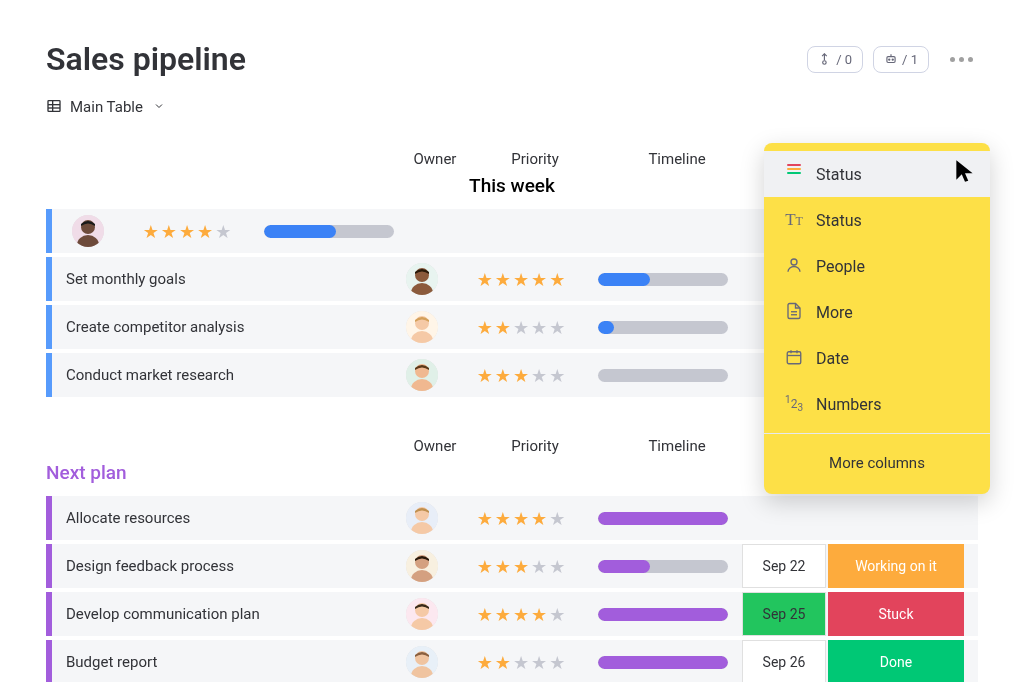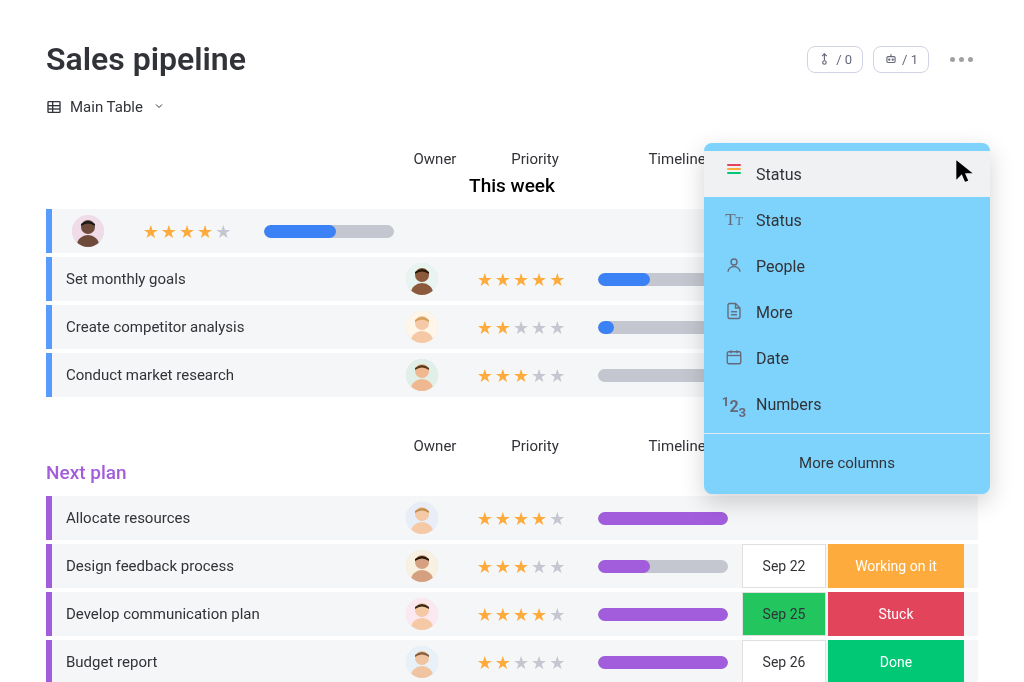--- a/index.html
+++ b/index.html
@@ -45,21 +45,20 @@
       margin-left: 6px;
     }
     .more-icon span {
       width: 5px;
       height: 5px;
       border-radius: 50%;
       background: #a0a0a0;
     }
     .view-selector {
       display: flex;
-      align-items: center;
       gap: 8px;
       font-size: 15px;
       color: #323338;
       margin-bottom: 32px;
       padding: 2px 0;
     }
     .table-icon {
       display: inline-flex;
     }
     .chevron-icon {
@@ -155,22 +154,22 @@
     }
     .group-this-week .progress-fill { background: #3b82f6; }
     .group-next-week .progress-fill { background: #a25ddc; }
     .status-working { background: #fdab3d; }
     .status-stuck { background: #e2445c; }
     .status-done { background: #00c875; }
     .column-menu {
       position: absolute;
       top: 143px;
       right: 34px;
-      width: 286px;
-      background: #7dd3fc;
+      width: 226px;
+      background: #fde047;
       border-radius: 8px;
       box-shadow: 0 8px 24px rgba(0,0,0,0.18);
       padding: 8px 0;
       z-index: 10;
     }
     .menu-item {
       display: flex;
       align-items: center;
       gap: 12px;
       padding: 13px 20px;
@@ -570,21 +569,21 @@
             <rect x="3" y="5" width="18" height="16" rx="2"></rect>
             <line x1="3" y1="10" x2="21" y2="10"></line>
             <line x1="8" y1="3" x2="8" y2="7"></line>
             <line x1="16" y1="3" x2="16" y2="7"></line>
           </svg>
         </div>
       <span>Date</span>
     </div>
     <div class="menu-item ">
       <div class="menu-icon">
-          <span style="font-size:16px;color:#676879;font-weight:700"><sup>1</sup>2<sub>3</sub></span>
+          <span style="font-size:12px;color:#676879;font-weight:400"><sup>1</sup>2<sub>3</sub></span>
         </div>
       <span>Numbers</span>
     </div>
     </div>
   <div class="menu-divider"></div>
   <div class="more-columns">More columns</div>
 </div>
 
 <div class="cursor-pointer">
   <svg width="22" height="26" viewBox="0 0 20 24">

